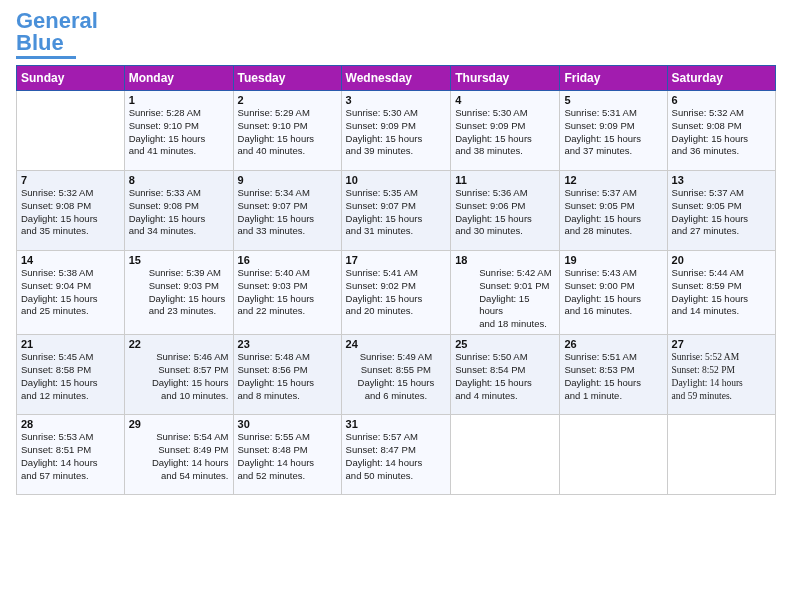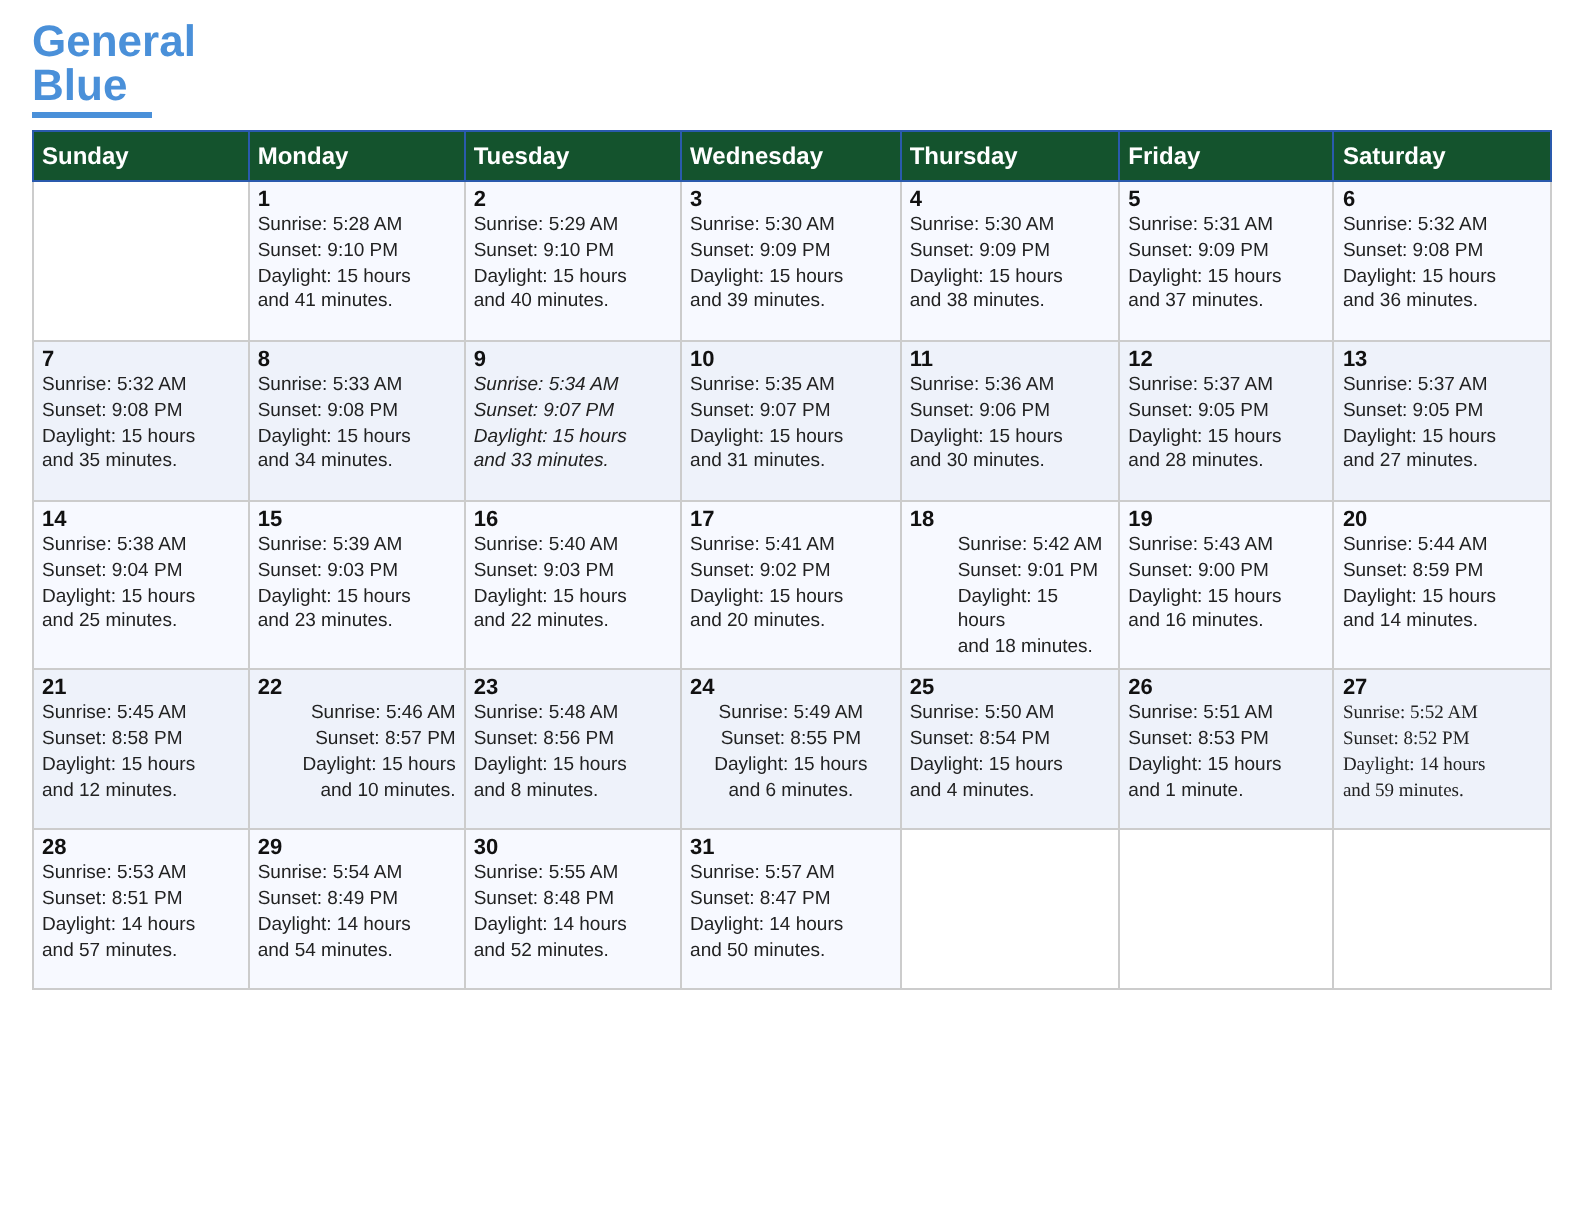--- a/index.html
+++ b/index.html
@@ -53,21 +53,21 @@
       font-size: 14px;
       color: #333;
       margin-top: 2px;
     }
     table {
       width: 100%;
       border-collapse: collapse;
       font-size: 10px;
     }
     thead tr th {
-      background: #14532d;
+      background: #a21caf;
       color: #fff;
       padding: 5px 4px;
       text-align: left;
       font-size: 12px;
       font-weight: bold;
       border: 1px solid #2a5aad;
     }
     tbody tr td {
       border: 1px solid #ccc;
       padding: 3px 4px;
@@ -184,21 +184,21 @@
           </td>
           <td>
             <div class="day-number">8</div>
             <div class="day-detail" style="white-space: pre-line;">Sunrise: 5:33 AM
 Sunset: 9:08 PM
 Daylight: 15 hours
 and 34 minutes.</div>
           </td>
           <td>
             <div class="day-number">9</div>
-            <div class="day-detail" style="white-space: pre-line; font-style: italic;">Sunrise: 5:34 AM
+            <div class="day-detail" style="white-space: pre-line;">Sunrise: 5:34 AM
 Sunset: 9:07 PM
 Daylight: 15 hours
 and 33 minutes.</div>
           </td>
           <td>
             <div class="day-number">10</div>
             <div class="day-detail" style="white-space: pre-line;">Sunrise: 5:35 AM
 Sunset: 9:07 PM
 Daylight: 15 hours
 and 31 minutes.</div>
@@ -228,21 +228,21 @@
         <tr>
           <td>
             <div class="day-number">14</div>
             <div class="day-detail" style="white-space: pre-line;">Sunrise: 5:38 AM
 Sunset: 9:04 PM
 Daylight: 15 hours
 and 25 minutes.</div>
           </td>
           <td>
             <div class="day-number">15</div>
-            <div class="day-detail" style="white-space: pre-line;">Sunrise: 5:39 AM
+            <div class="day-detail" style="white-space: pre-line; margin-left: 20px;">Sunrise: 5:39 AM
 Sunset: 9:03 PM
 Daylight: 15 hours
 and 23 minutes.</div>
           </td>
           <td>
             <div class="day-number">16</div>
             <div class="day-detail" style="white-space: pre-line;">Sunrise: 5:40 AM
 Sunset: 9:03 PM
 Daylight: 15 hours
 and 22 minutes.</div>
@@ -330,21 +330,21 @@
         <tr>
           <td>
             <div class="day-number">28</div>
             <div class="day-detail" style="white-space: pre-line;">Sunrise: 5:53 AM
 Sunset: 8:51 PM
 Daylight: 14 hours
 and 57 minutes.</div>
           </td>
           <td>
             <div class="day-number">29</div>
-            <div class="day-detail" style="white-space: pre-line;">Sunrise: 5:54 AM
+            <div class="day-detail" style="white-space: pre-line; text-align: right;">Sunrise: 5:54 AM
 Sunset: 8:49 PM
 Daylight: 14 hours
 and 54 minutes.</div>
           </td>
           <td>
             <div class="day-number">30</div>
             <div class="day-detail" style="white-space: pre-line;">Sunrise: 5:55 AM
 Sunset: 8:48 PM
 Daylight: 14 hours
 and 52 minutes.</div>

